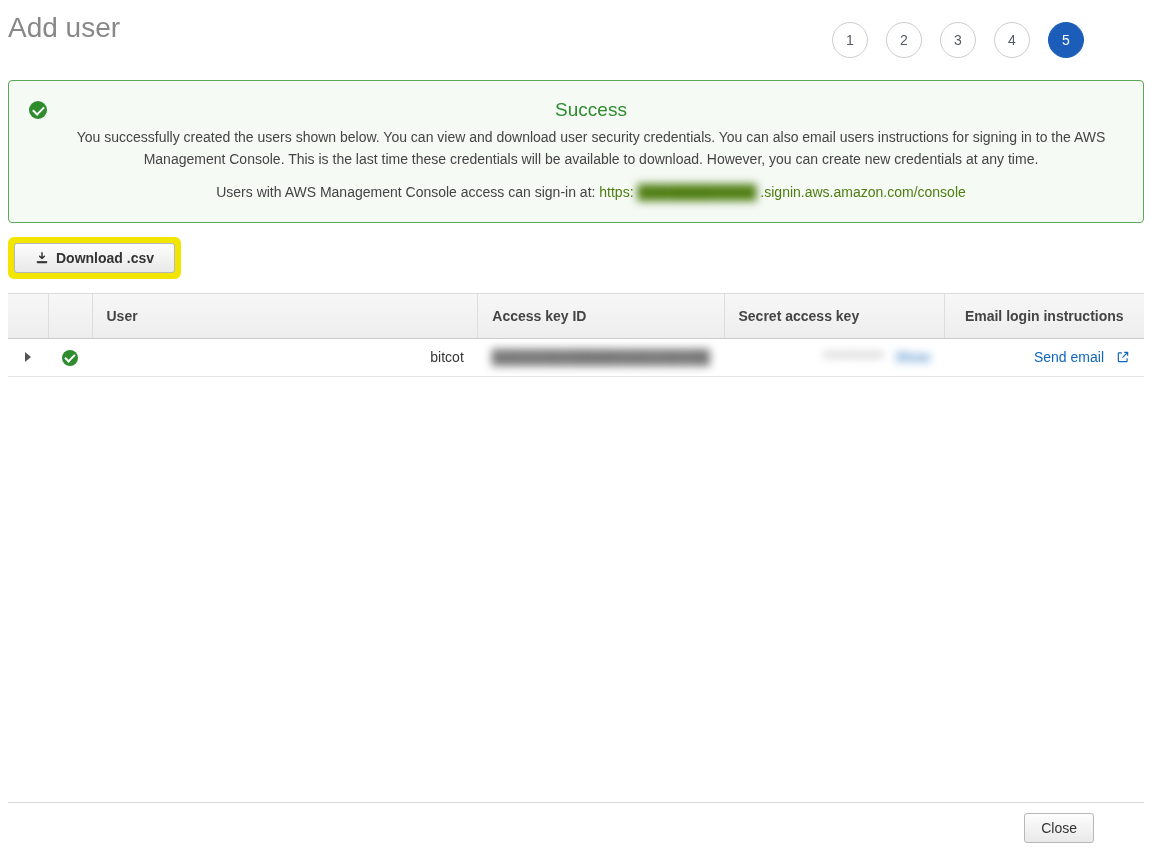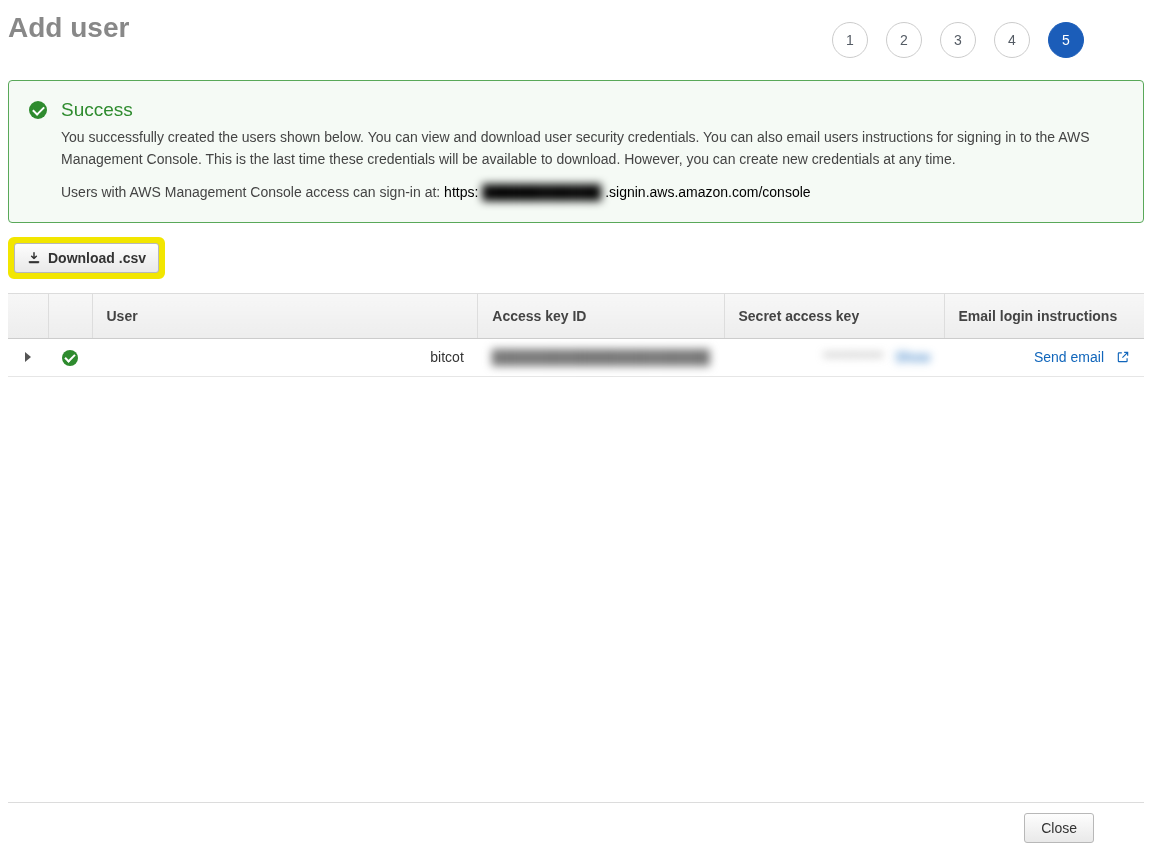--- a/index.html
+++ b/index.html
@@ -16,21 +16,21 @@
     padding: 8px 8px 0 8px;
   }
   .header-row {
     display: flex;
     justify-content: space-between;
     align-items: flex-start;
     padding: 4px 0 22px 0;
   }
   .page-title {
     font-size: 28px;
-    font-weight: 700;
+    font-weight: 400;
     color: #888;
   }
   .steps {
     display: flex;
     gap: 18px;
     padding-right: 60px;
     padding-top: 10px;
   }
   .step {
     width: 36px;
@@ -50,20 +50,21 @@
     border-color: #1b5db9;
     color: #fff;
   }
   .success-box {
     border: 1px solid #59a859;
     border-radius: 4px;
     background: #f5faf5;
     padding: 18px 22px 22px 52px;
     position: relative;
     margin-bottom: 14px;
+    text-align: center;
   }
   .success-icon {
     position: absolute;
     left: 20px;
     top: 20px;
     width: 18px;
     height: 18px;
     background: #2e8b2e;
     border-radius: 50%;
     display: flex;
@@ -89,21 +90,21 @@
     color: #444;
     font-size: 14px;
     line-height: 1.55;
     margin-bottom: 14px;
   }
   .success-signin {
     color: #444;
     font-size: 14px;
   }
   .success-signin a {
-    color: #000000;
+    color: #4d7c0f;
     text-decoration: none;
     cursor: pointer;
   }
   .blurred-inline {
     filter: blur(4px);
     display: inline-block;
     vertical-align: baseline;
   }
   .highlight-wrap {
     display: inline-block;
@@ -112,21 +113,21 @@
     background: #f2e600;
     padding: 2px;
   }
   .download-btn {
     display: inline-flex;
     align-items: center;
     gap: 7px;
     background: linear-gradient(#fdfdfd,#e9e9e9);
     border: 1px solid #b8b8b8;
     border-radius: 3px;
-    padding: 6px 12px;
+    padding: 6px 20px;
     font-size: 14px;
     color: #333;
     cursor: pointer;
     font-weight: 700;
   }
   .dl-icon {
     width: 14px;
     height: 14px;
     fill: #333;
   }
@@ -221,21 +222,21 @@
     font-weight: 400;
     color: #333;
     cursor: pointer;
     margin-right: 50px;
     margin-bottom: 6px;
   }
   .col-expand { width: 40px; }
   .col-status { width: 40px; }
   .col-access { width: 220px; }
   .col-secret { width: 220px; }
-  .col-email { width: 200px; }
+  .col-email { width: 200px; text-align: center; }
 </style>
 </head>
 <body>
 
 <div class="page">
   <div class="header-row">
     <div class="page-title">Add user</div>
     <div class="steps">
       <div class="step">1</div>
       <div class="step">2</div>

